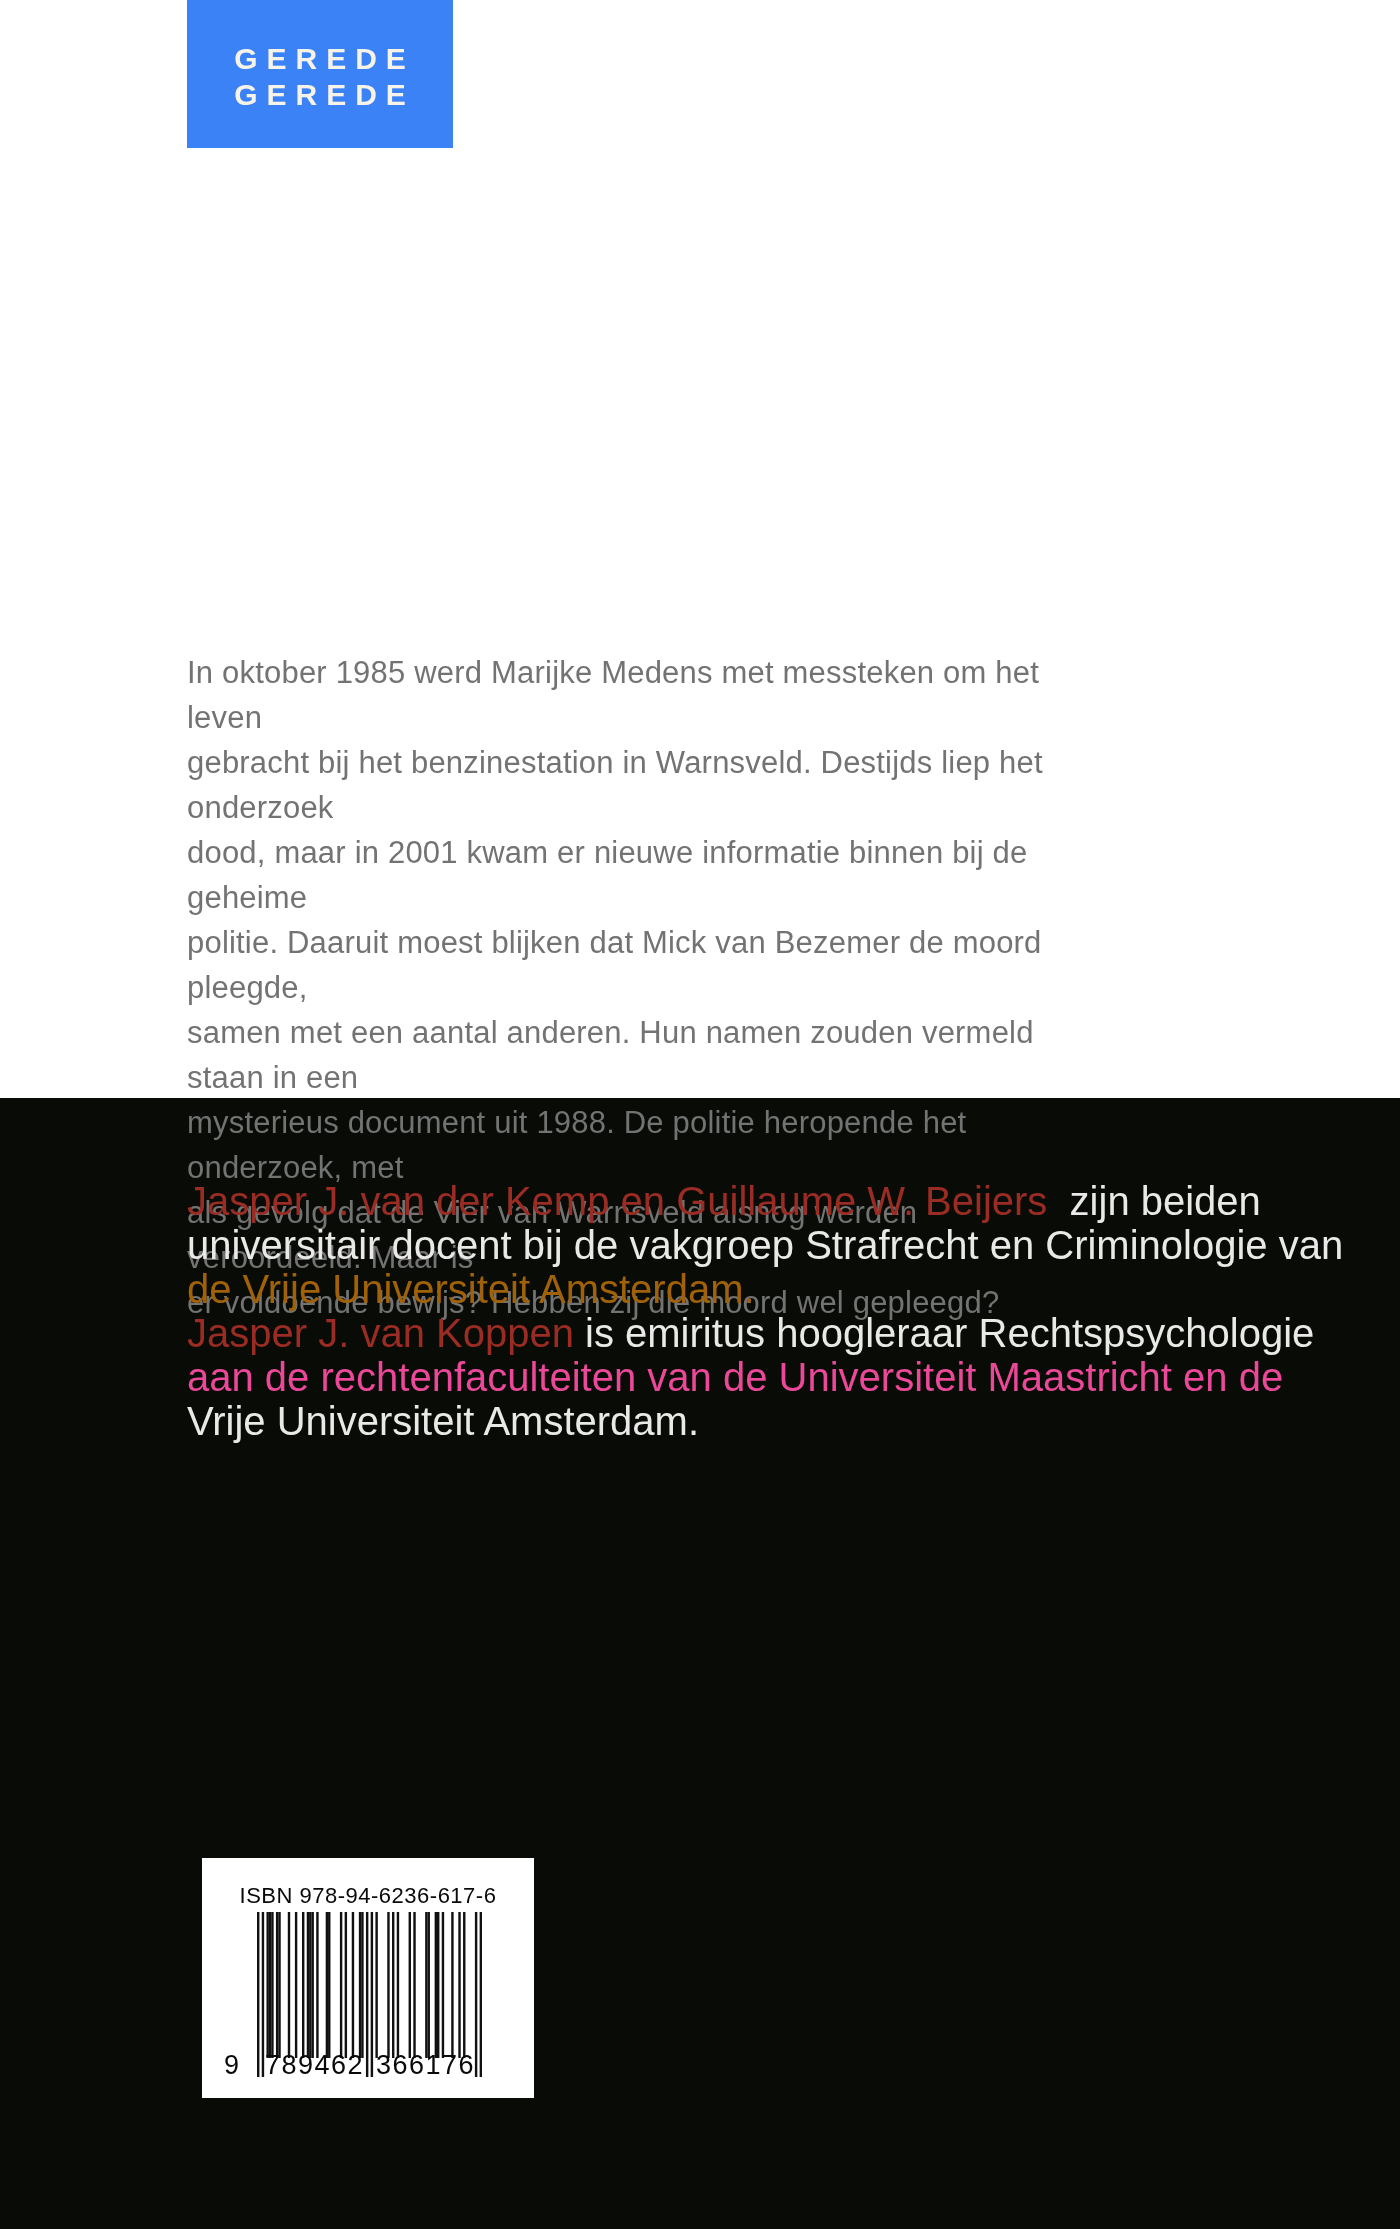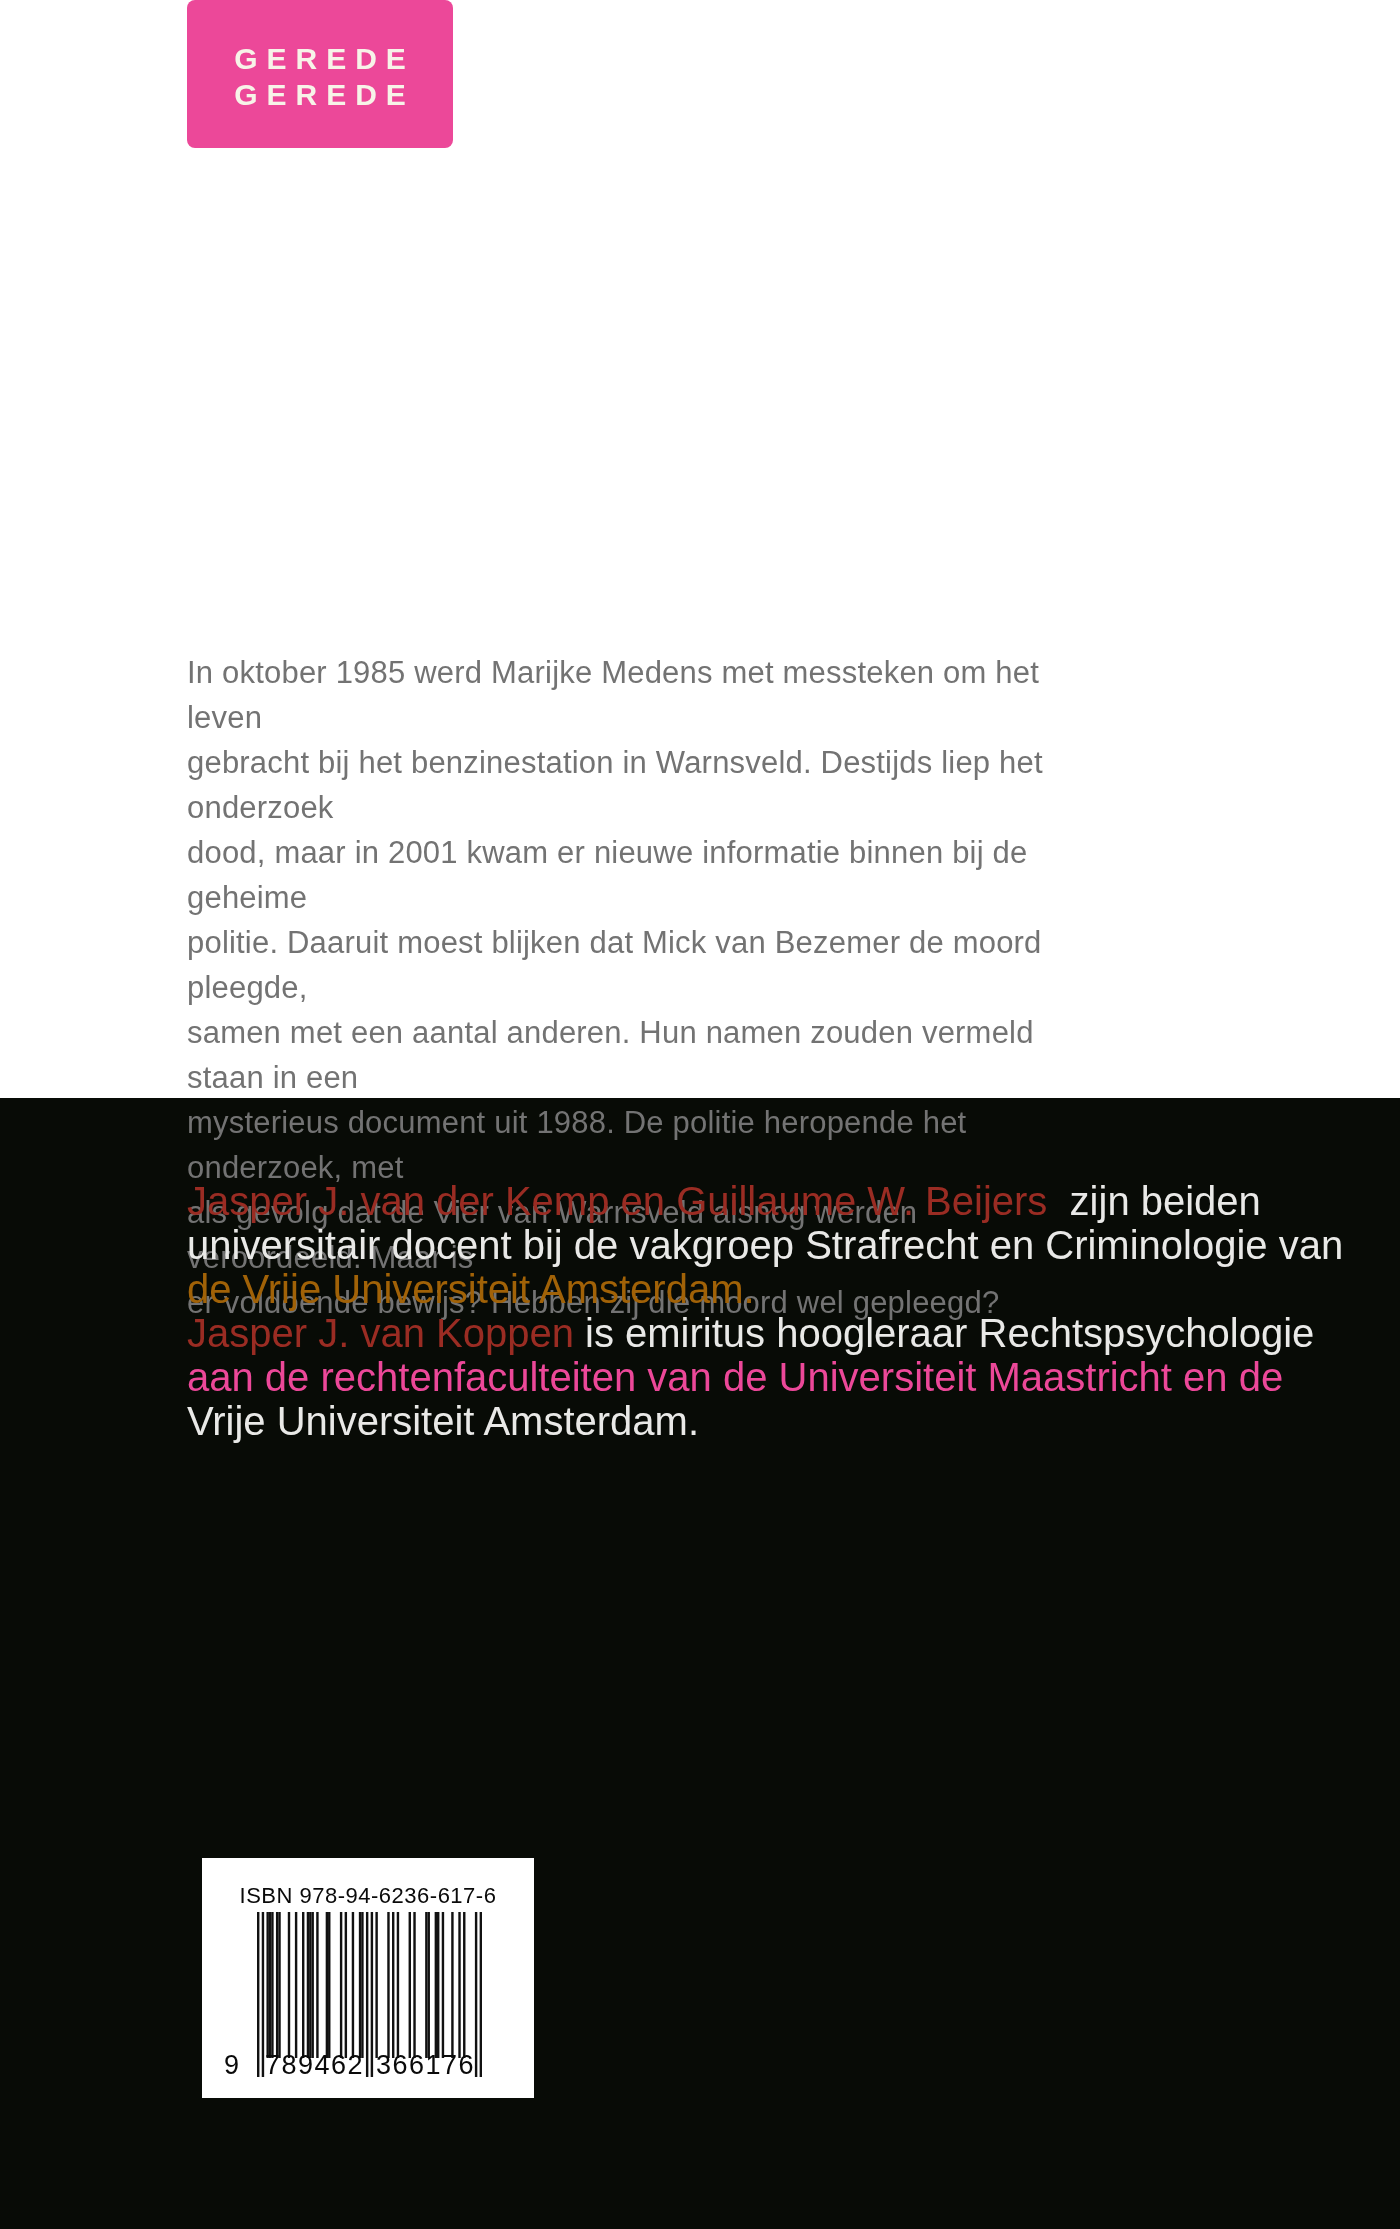--- a/index.html
+++ b/index.html
@@ -78,21 +78,21 @@
   }
   #bc-d1 { left: 22px; }
   #bc-d2 { left: 63px; }
   #bc-d3 { left: 174px; }
 </style>
 </head>
 <body style="background: rgb(255, 255, 255);">
 
 <div id="bottom-section" class="abs" style="background: rgb(8, 11, 6);"></div>
 
-<div id="series-logo" class="abs" style="background: #ec4899; color: rgb(247, 243, 232); border-radius: 8px;">
+<div id="series-logo" class="abs" style="background: #3b82f6; color: rgb(247, 243, 232);">
   <div class="logo-line">GEREDE</div>
   <div class="logo-line">GEREDE</div>
 </div>
 
 <div id="synopsis" class="abs" style="color: #737373;">In oktober 1985 werd Marijke Medens met messteken om het leven
 gebracht bij het benzinestation in Warnsveld. Destijds liep het onderzoek
 dood, maar in 2001 kwam er nieuwe informatie binnen bij de geheime
 politie. Daaruit moest blijken dat Mick van Bezemer de moord pleegde,
 samen met een aantal anderen. Hun namen zouden vermeld staan in een
 mysterieus document uit 1988. De politie heropende het onderzoek, met

